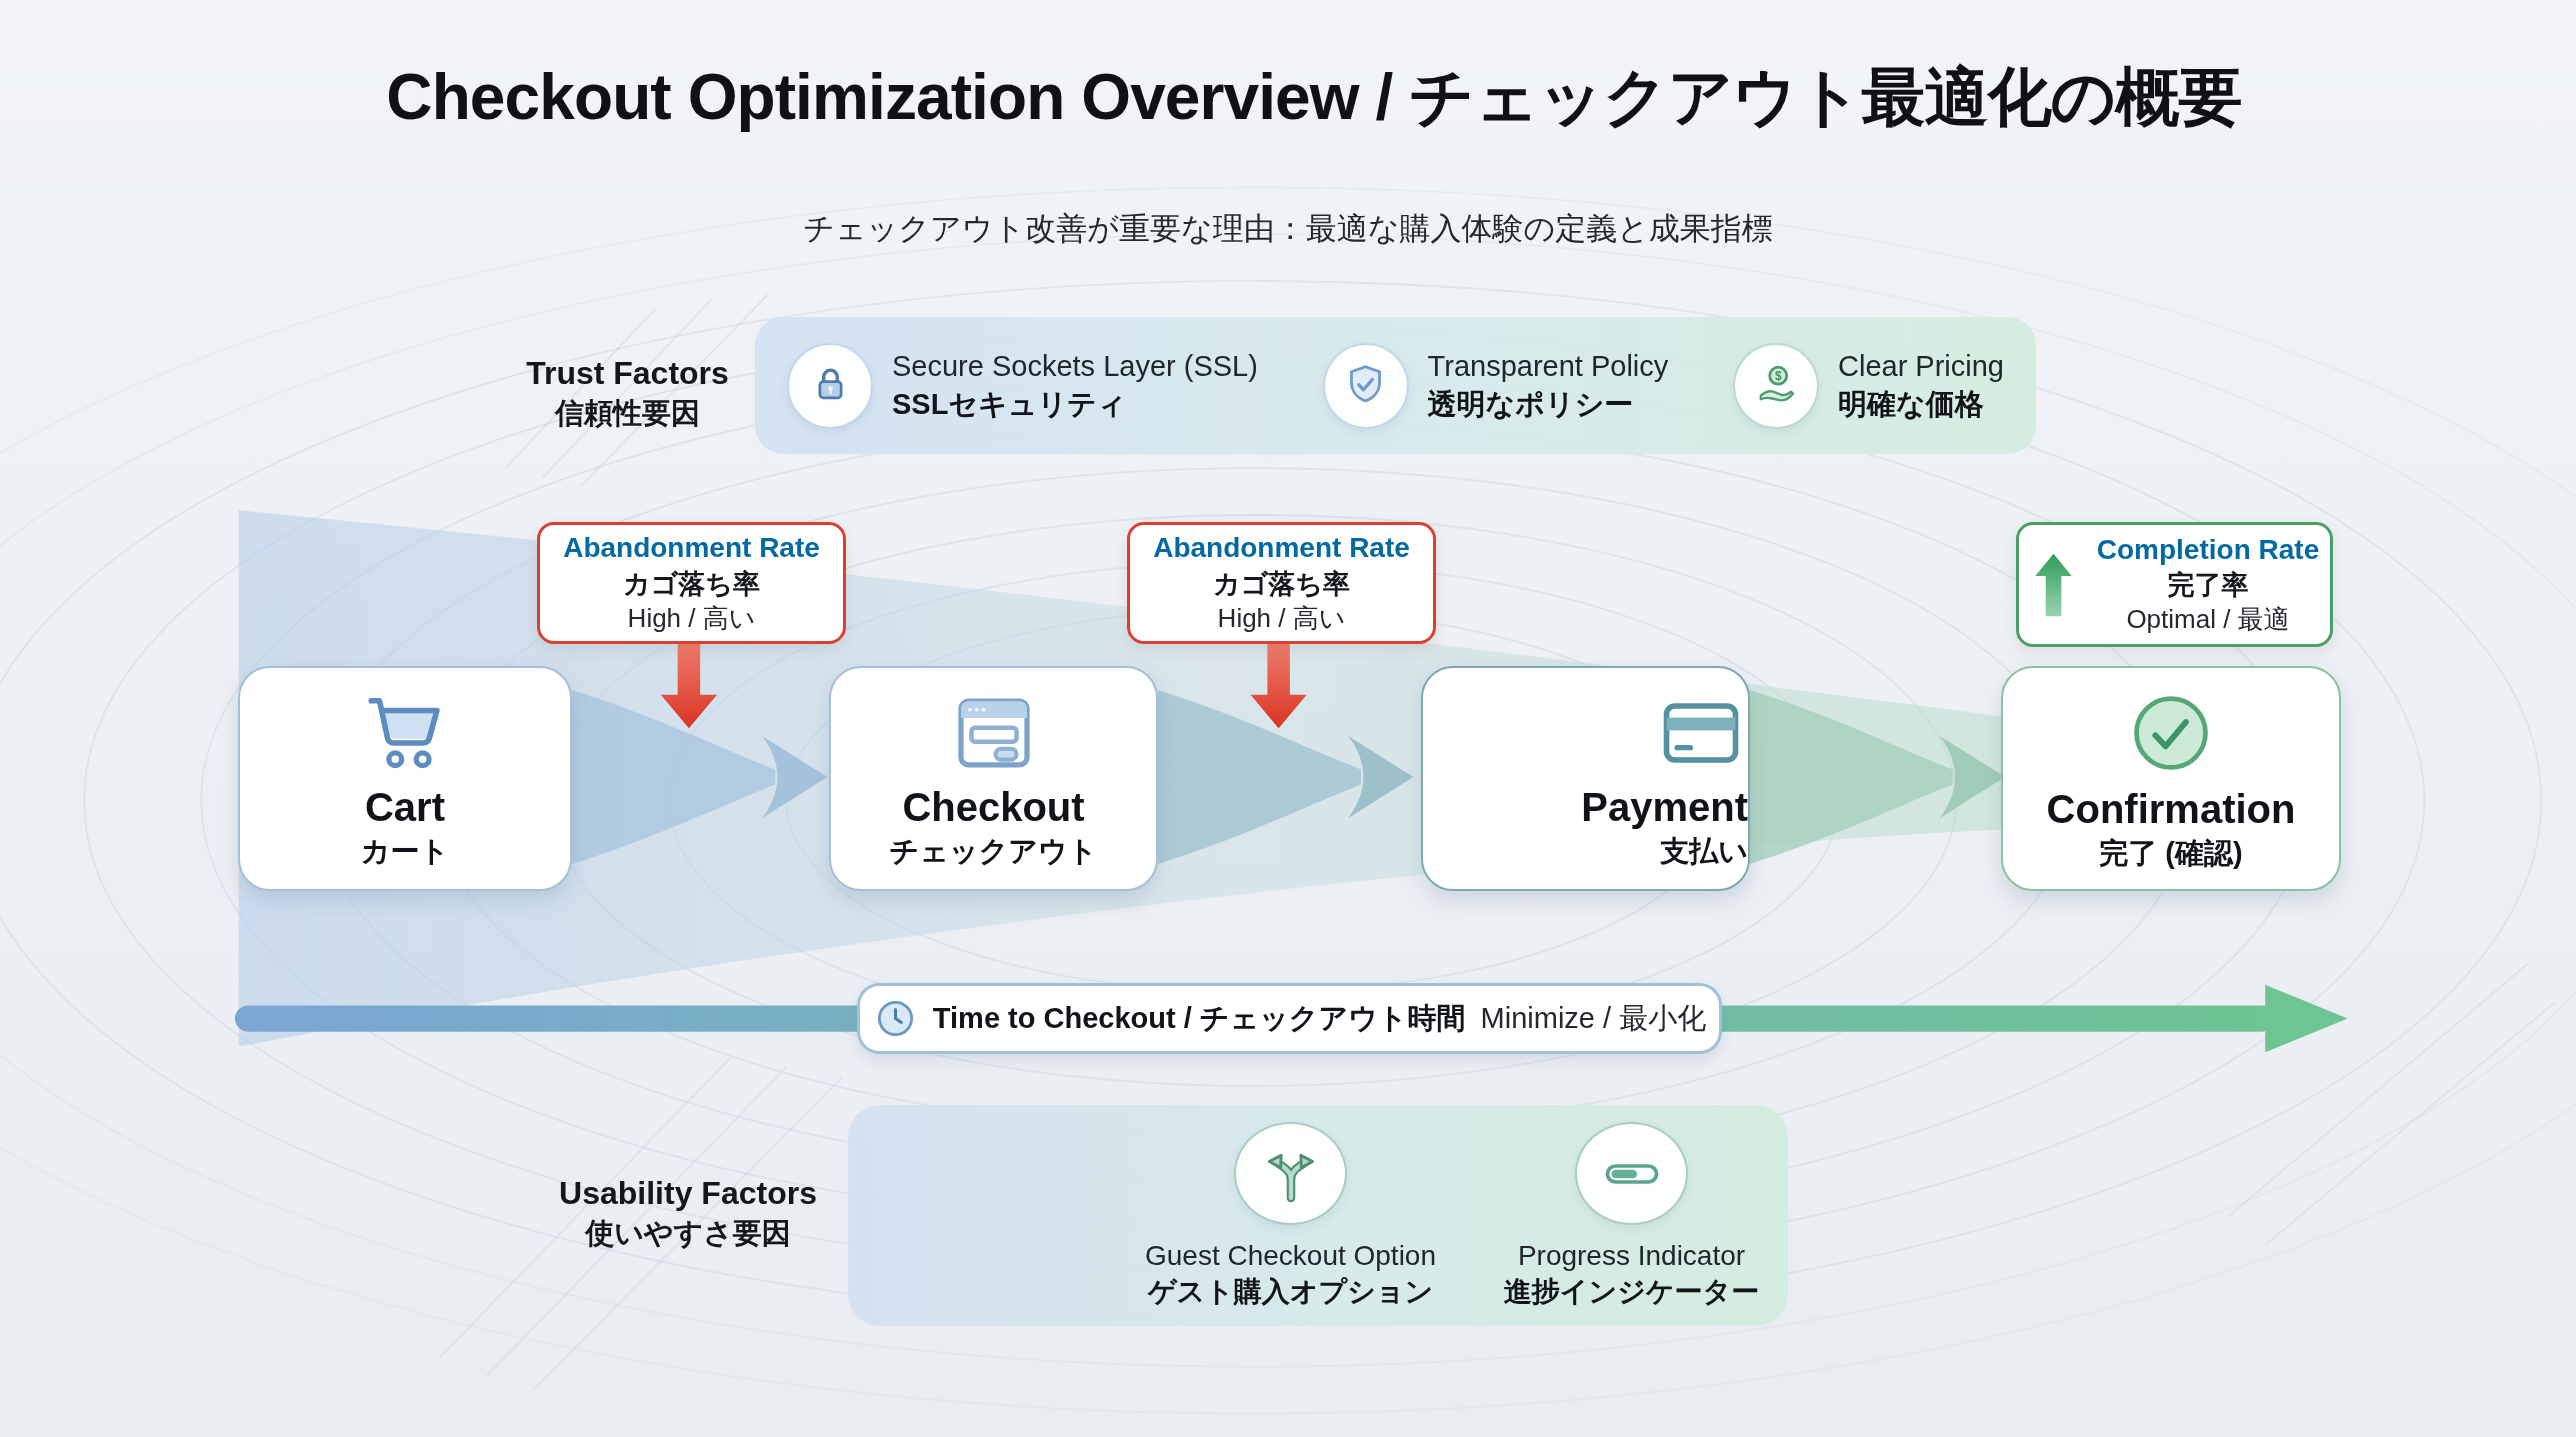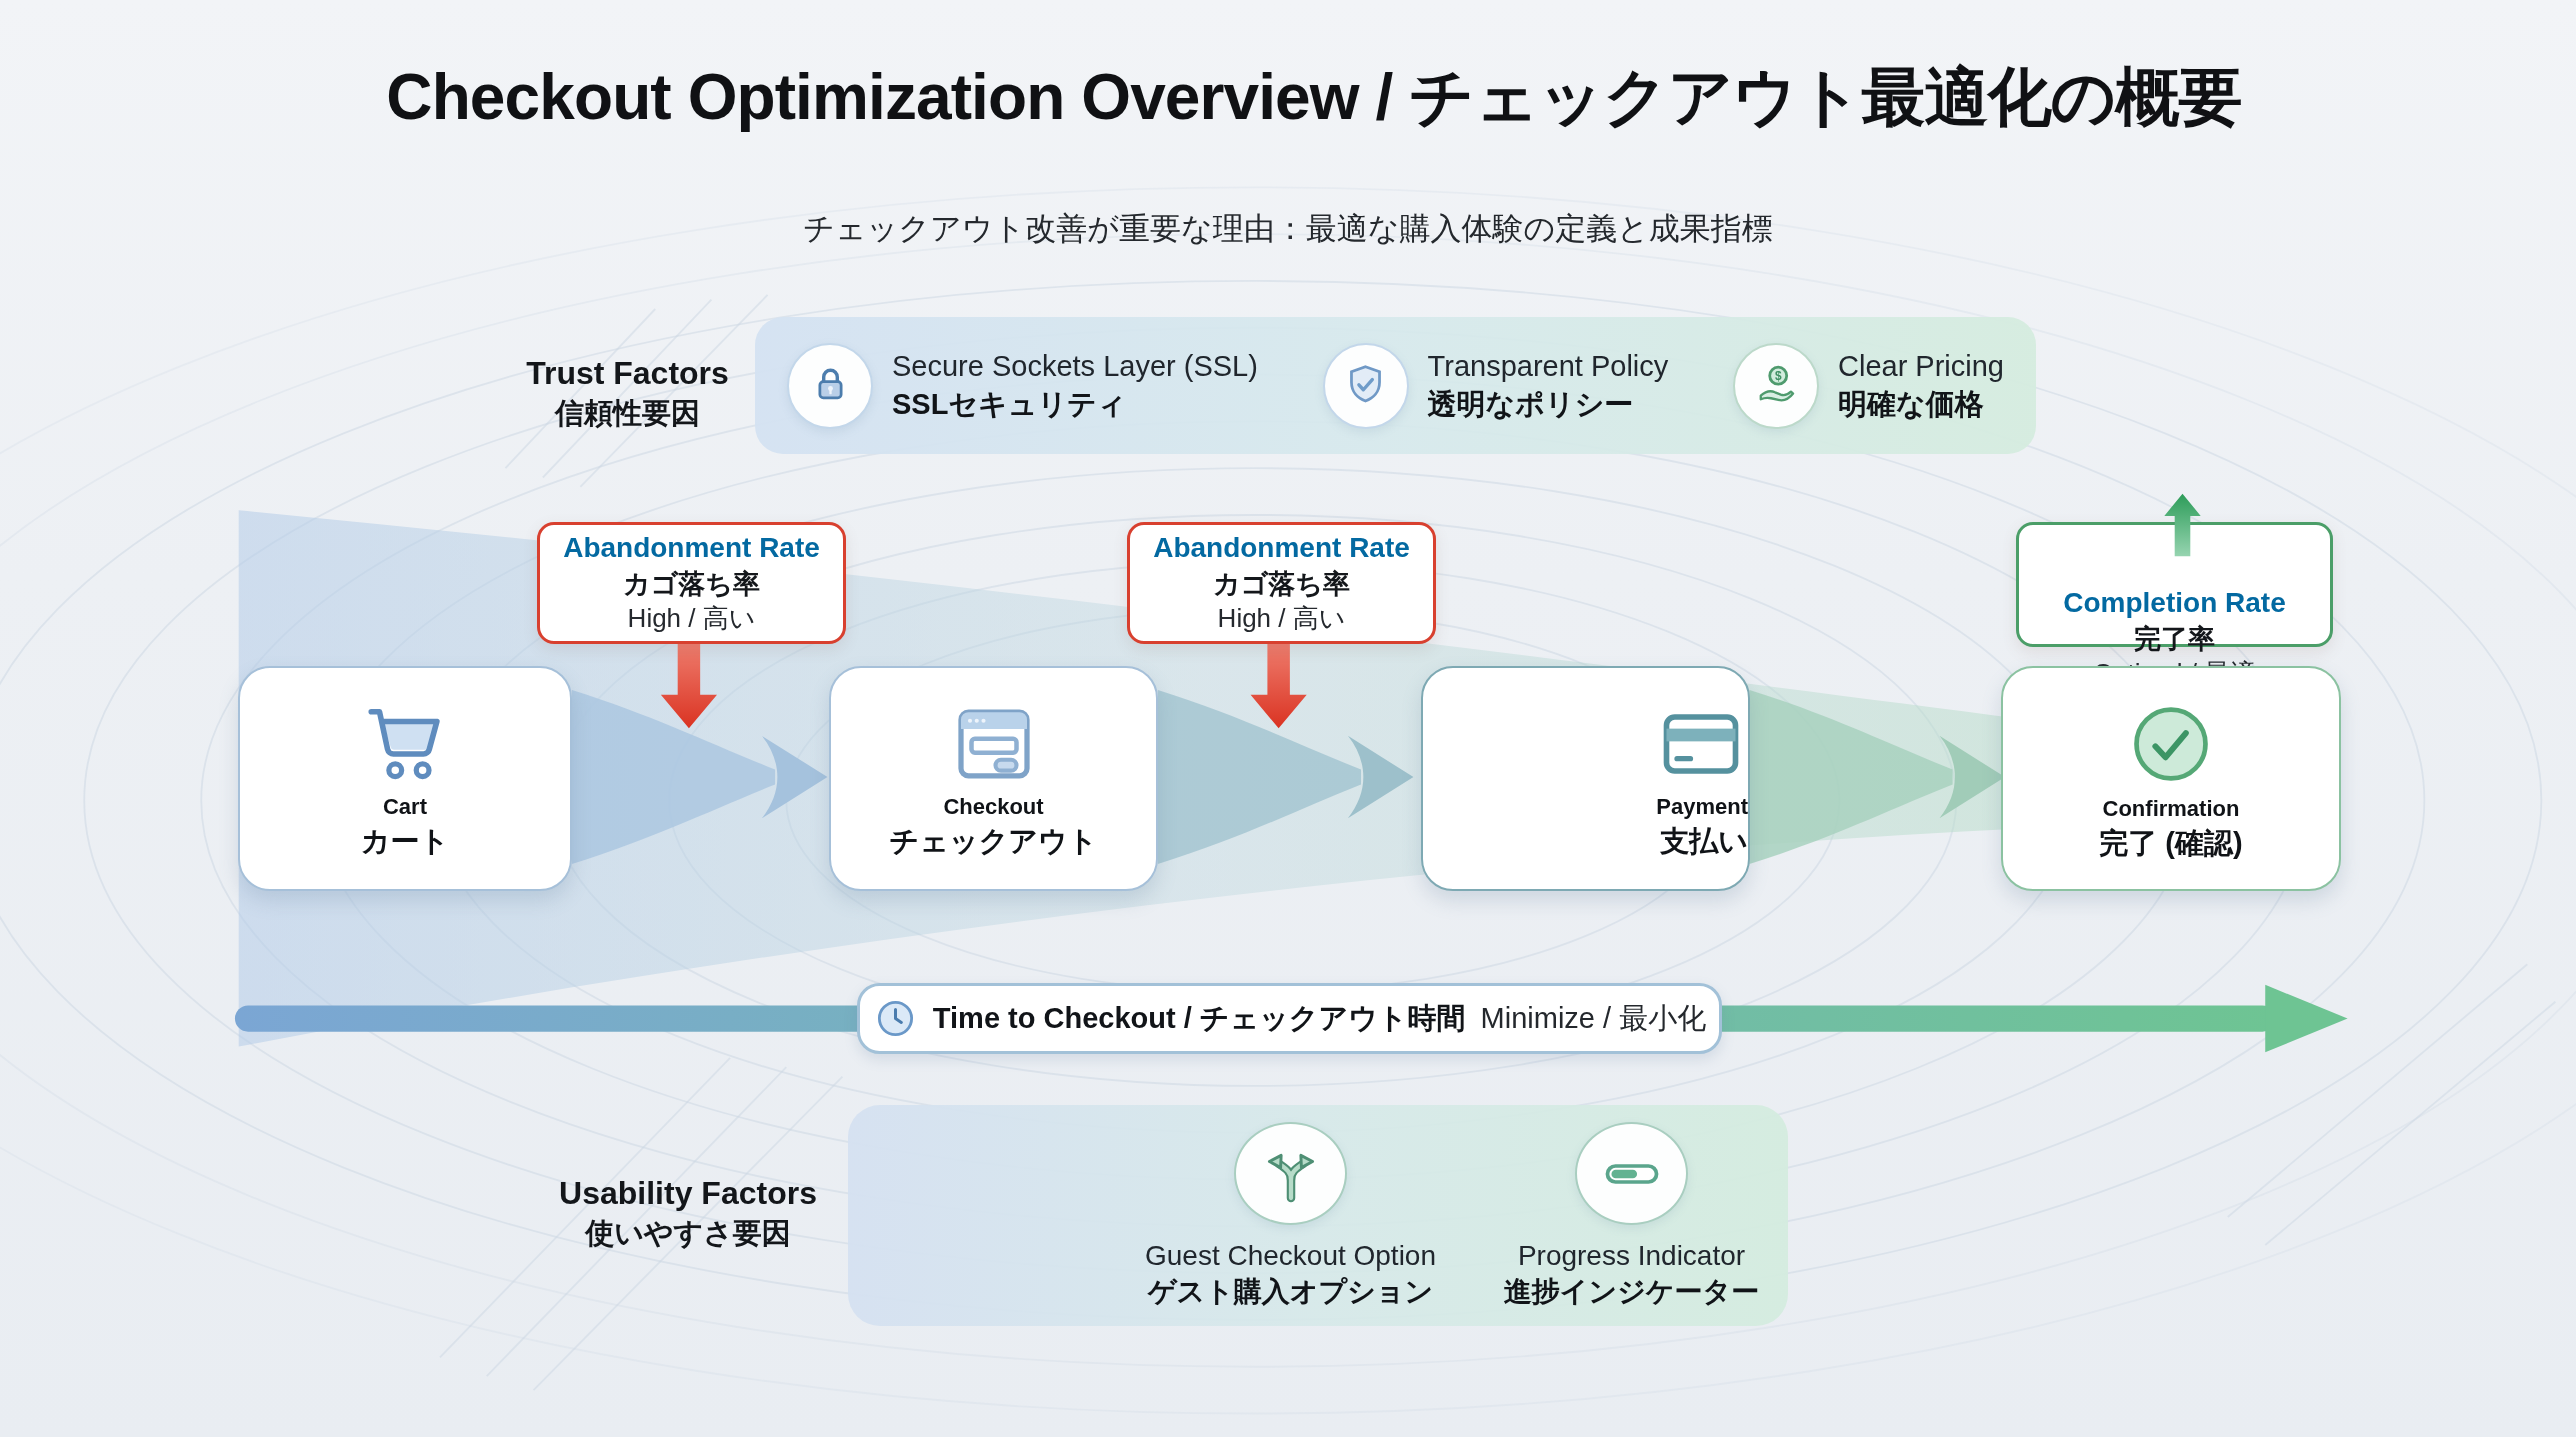--- a/index.html
+++ b/index.html
@@ -42,33 +42,33 @@
   .t-text{line-height:1.3;}
   .t-text .en{font-size:29px;color:#20262d;}
   .t-text .ja{font-size:29px;font-weight:800;color:#111418;}
   
   .metric{
     background:#ffffff;border-radius:17px;text-align:center;
     box-shadow:0 5.6px 15px rgba(120,90,80,.12);
     display:flex;flex-direction:column;justify-content:center;line-height:1.3;
   }
   .metric.red{border:3.3px solid #d8402f;}
-  .metric.green{border:3.3px solid #4b9e68;flex-direction:column;align-items:center;gap:13px;text-align:center;}
+  .metric.green{border:3.3px solid #4b9e68;flex-direction:row;align-items:center;gap:13px;text-align:center;}
   .metric .ttl{font-size:28px;font-weight:800;color:#0369a1;}
   .metric .jp{font-size:27px;font-weight:800;color:#14171b;}
   .metric .val{font-size:26px;color:#25292e;}
   .metric .col{flex:1;line-height:1.3;}
   .up-arrow-wrap{flex:0 0 auto;padding-left:15px;}
   
   .node{
     background:#ffffff;border-radius:32px;top:666px;height:225px;
     display:flex;flex-direction:column;align-items:center;justify-content:center;
     gap:5.6px;box-shadow:0 9.4px 20.6px rgba(90,120,150,.20);box-sizing:border-box;
   }
-  .node .en{font-size:22px;font-weight:800;color:#101317;line-height:1.15;}
+  .node .en{font-size:40px;font-weight:800;color:#101317;line-height:1.15;}
   .node .ja{font-size:29px;font-weight:800;color:#101317;line-height:1.15;}
   .node.blue{border:2.8px solid #a6c0d9;}
   .node.teal{border:2.8px solid #7ea9b3;}
   .node.green{border:2.8px solid #8bc2a1;}
   
   .pill{
     left:857px;top:983px;width:865px;height:71px;background:#fff;
     border:3.3px solid #a2c1d8;border-radius:22.5px;box-sizing:border-box;
     display:flex;align-items:center;justify-content:center;gap:15px;
     box-shadow:0 5.6px 13px rgba(100,130,160,.18);

